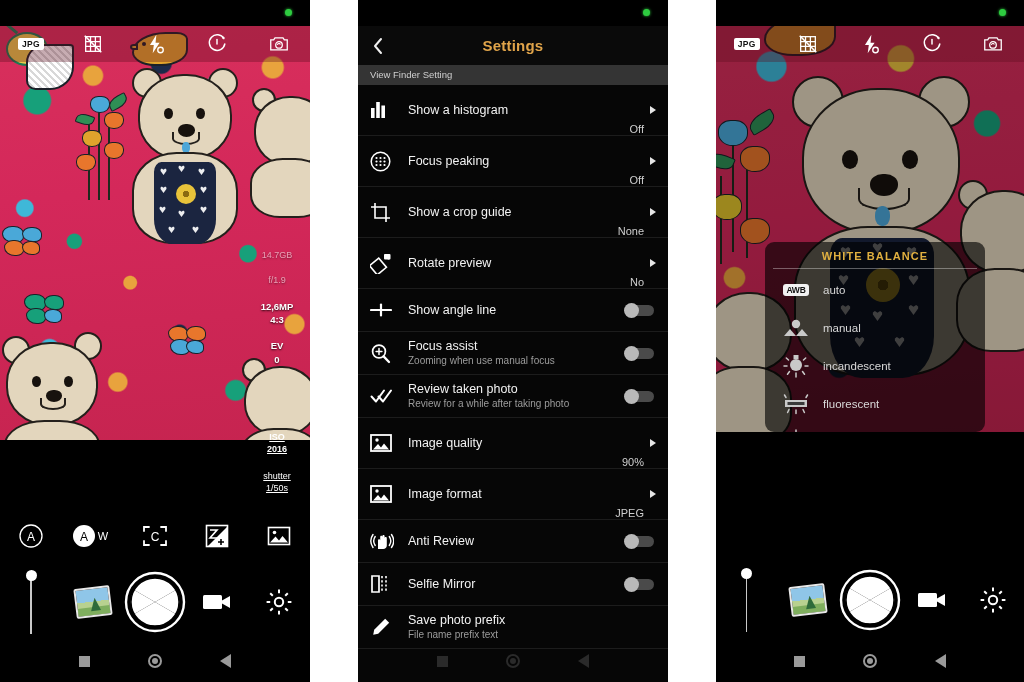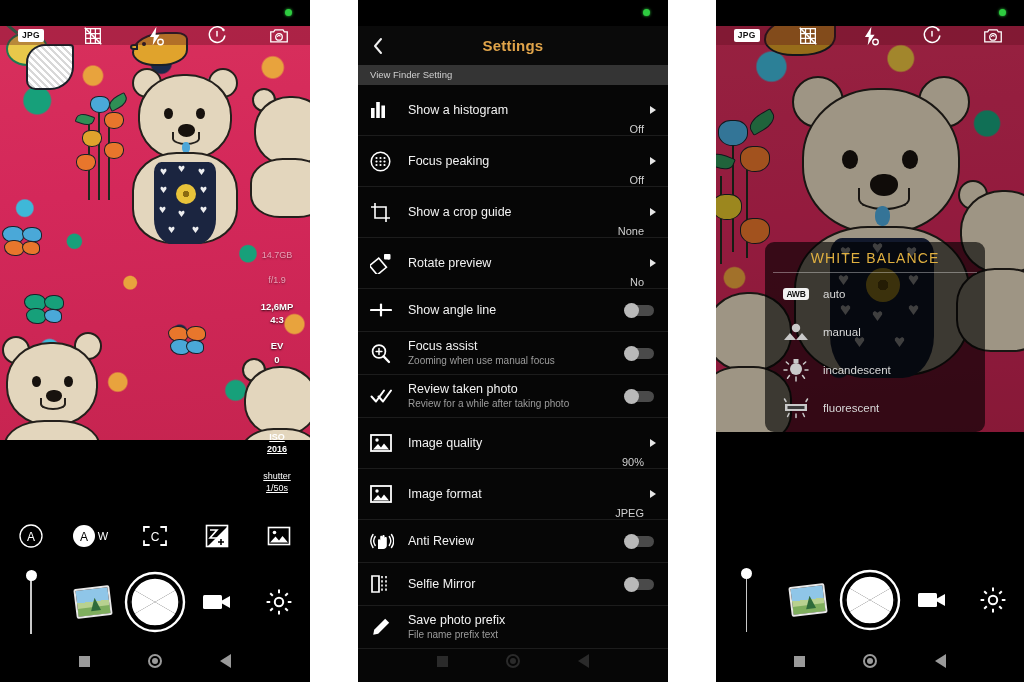--- a/index.html
+++ b/index.html
@@ -100,21 +100,21 @@
 
   .tulip { position: absolute; }
   .tulip .bulb { position: absolute; border: 1.5px solid #1b2028; border-radius: 42% 42% 48% 48%; }
   .tulip .stem { position: absolute; width: 2px; background: #1f2a1d; }
   .tulip .leaf { position: absolute; background: #2f8f55; border: 1.5px solid #1b2028; border-radius: 60% 10% 60% 10%; }
 
   .vf-dim { position:absolute; inset:0; background: rgba(0,0,0,.30); }
 
   
   .topbar {
-    position: absolute; left: 0; right: 0; top: 26px; height: 19px;
+    position: absolute; left: 0; right: 0; top: 26px; height: 36px;
     display: flex; align-items: center; z-index: 30;
     background: rgba(90,12,30,.34);
   }
   .topbar .tb-item {
     flex: 1; display: flex; align-items: center; justify-content: center; height: 36px;
   }
   .jpg-badge {
     background: #fff; color: #111; font-size: 8.5px; font-weight: bold;
     letter-spacing: .3px; padding: 2px 4px; border-radius: 2px; line-height: 1;
   }
@@ -236,21 +236,21 @@
     position: absolute; left: 0; top: 0; width: 15px; height: 15px; border-radius: 50%;
     background: #b9b9b9;
   }
 
   
   .wb-panel {
     position: absolute; left: 49px; top: 242px; width: 220px; height: 190px;
     background: rgba(0,0,0,.62); border-radius: 9px; z-index: 28; overflow: hidden;
   }
   .wb-title {
-    text-align: center; color: #e0b040; font-size: 14px; font-weight: normal;
+    text-align: center; color: #e0b040; font-size: 11px; font-weight: bold;
     letter-spacing: 1.1px; padding: 8px 0 6px;
   }
   .wb-sep { height: 1px; background: rgba(255,255,255,.35); margin: 0 8px 2px; }
   .wb-item { display: flex; align-items: center; height: 38px; padding-left: 14px; }
   .wb-ic { width: 34px; flex: 0 0 34px; display: flex; align-items: center; justify-content: center; }
   .wb-label { color: #d8d8d8; font-size: 11.5px; padding-left: 10px; }
   .awb-badge {
     background: #f2f2f2; color: #111; font-size: 8.5px; font-weight: bold;
     padding: 2px 3px; border-radius: 3px; line-height: 1; letter-spacing: -.2px;
   }

